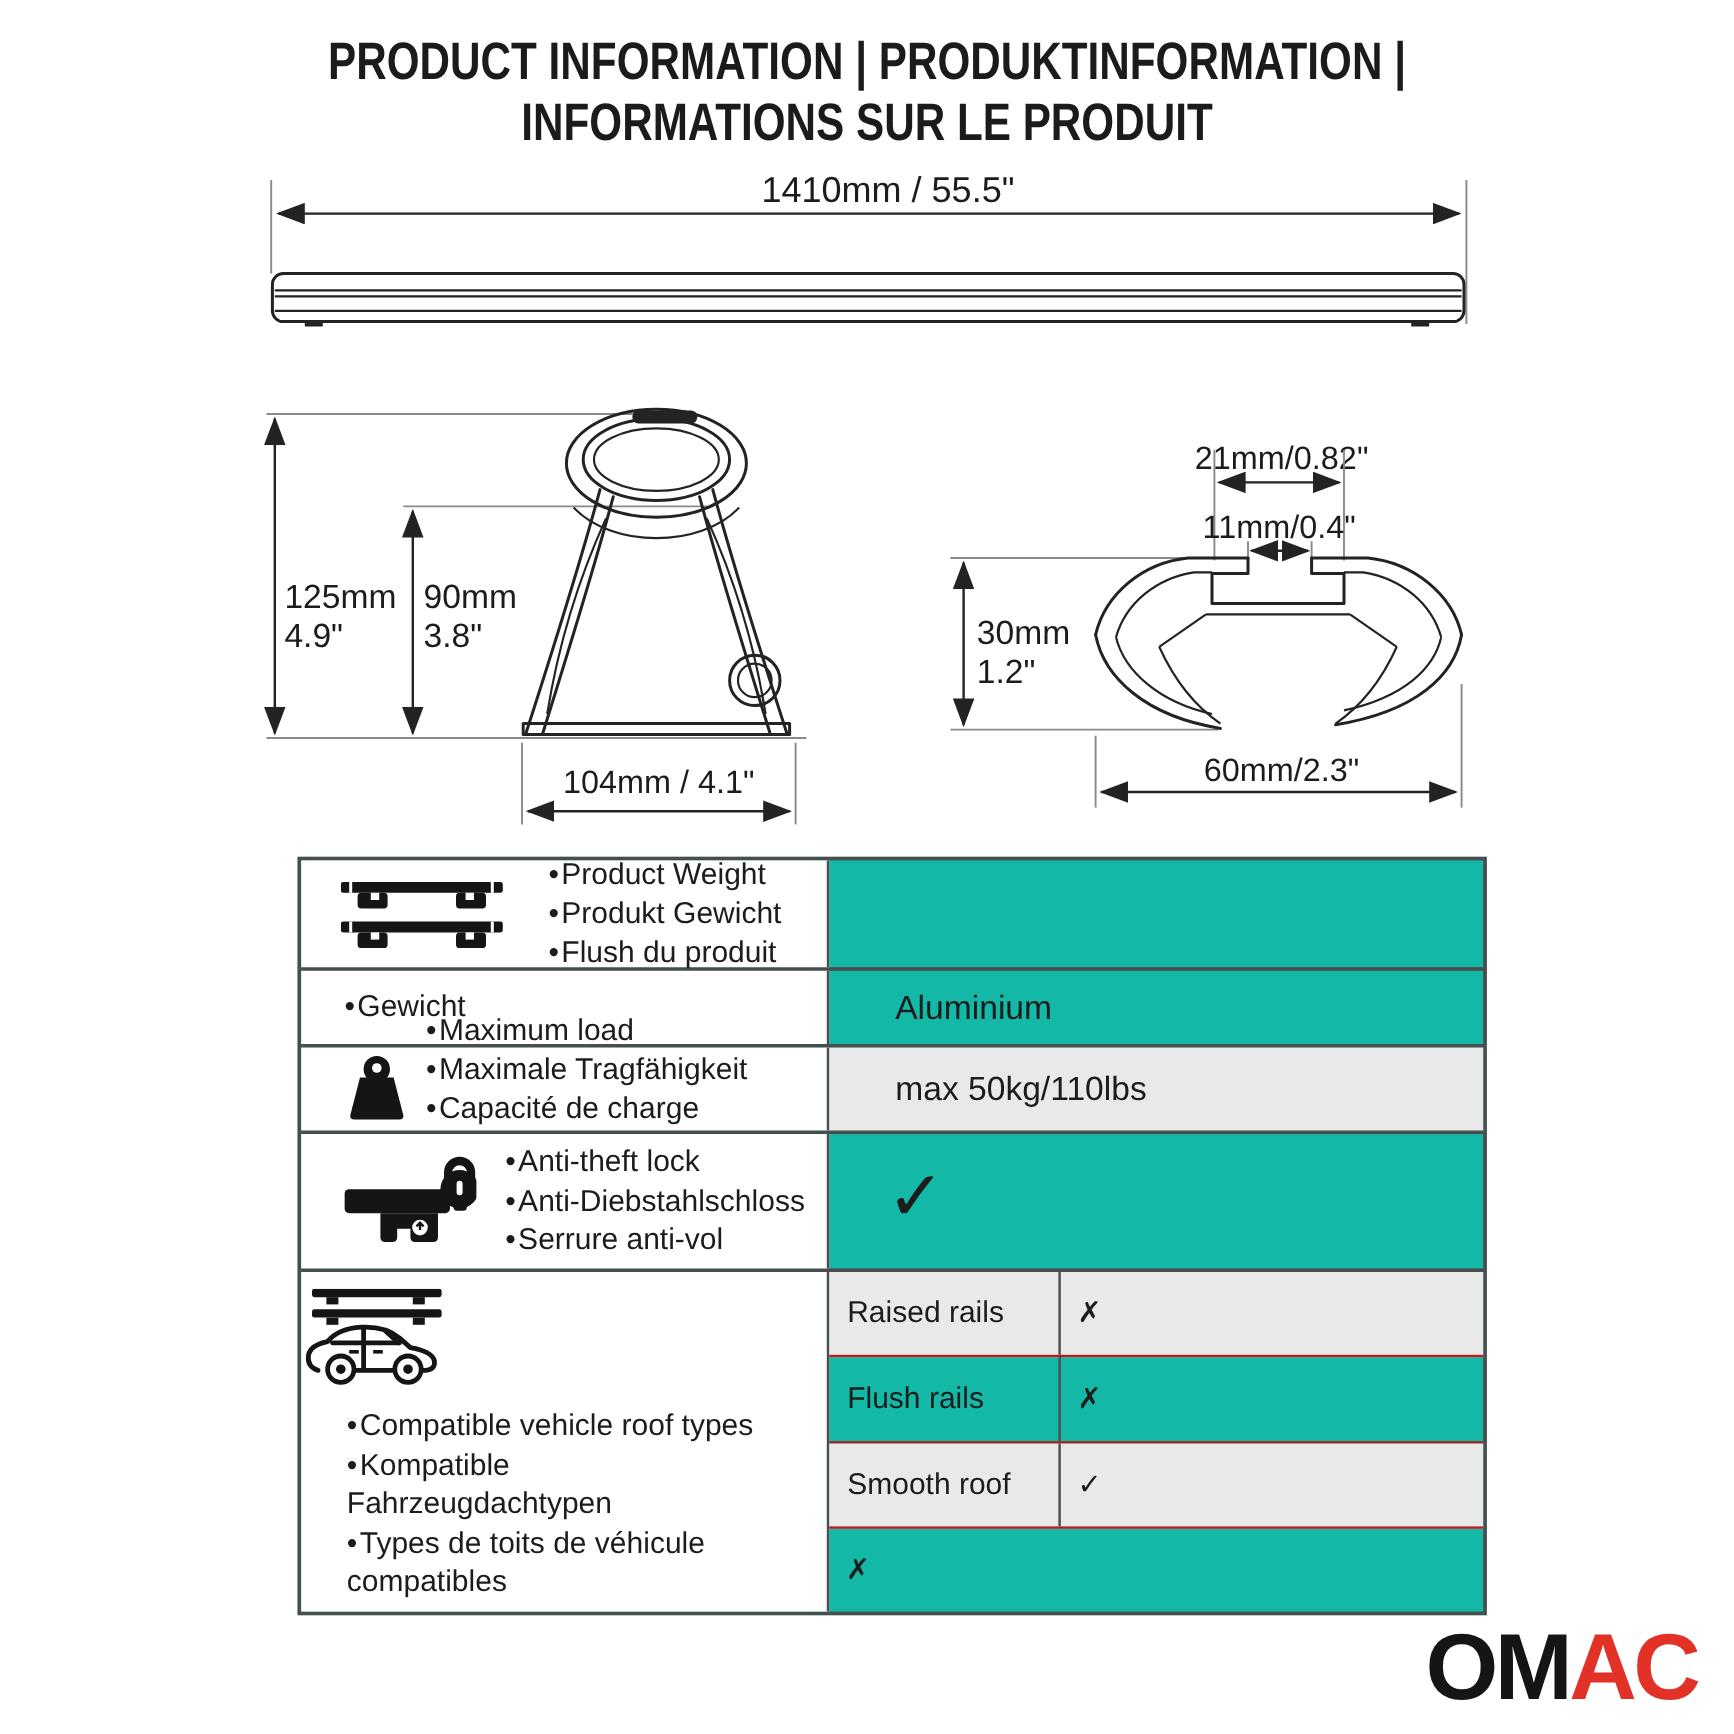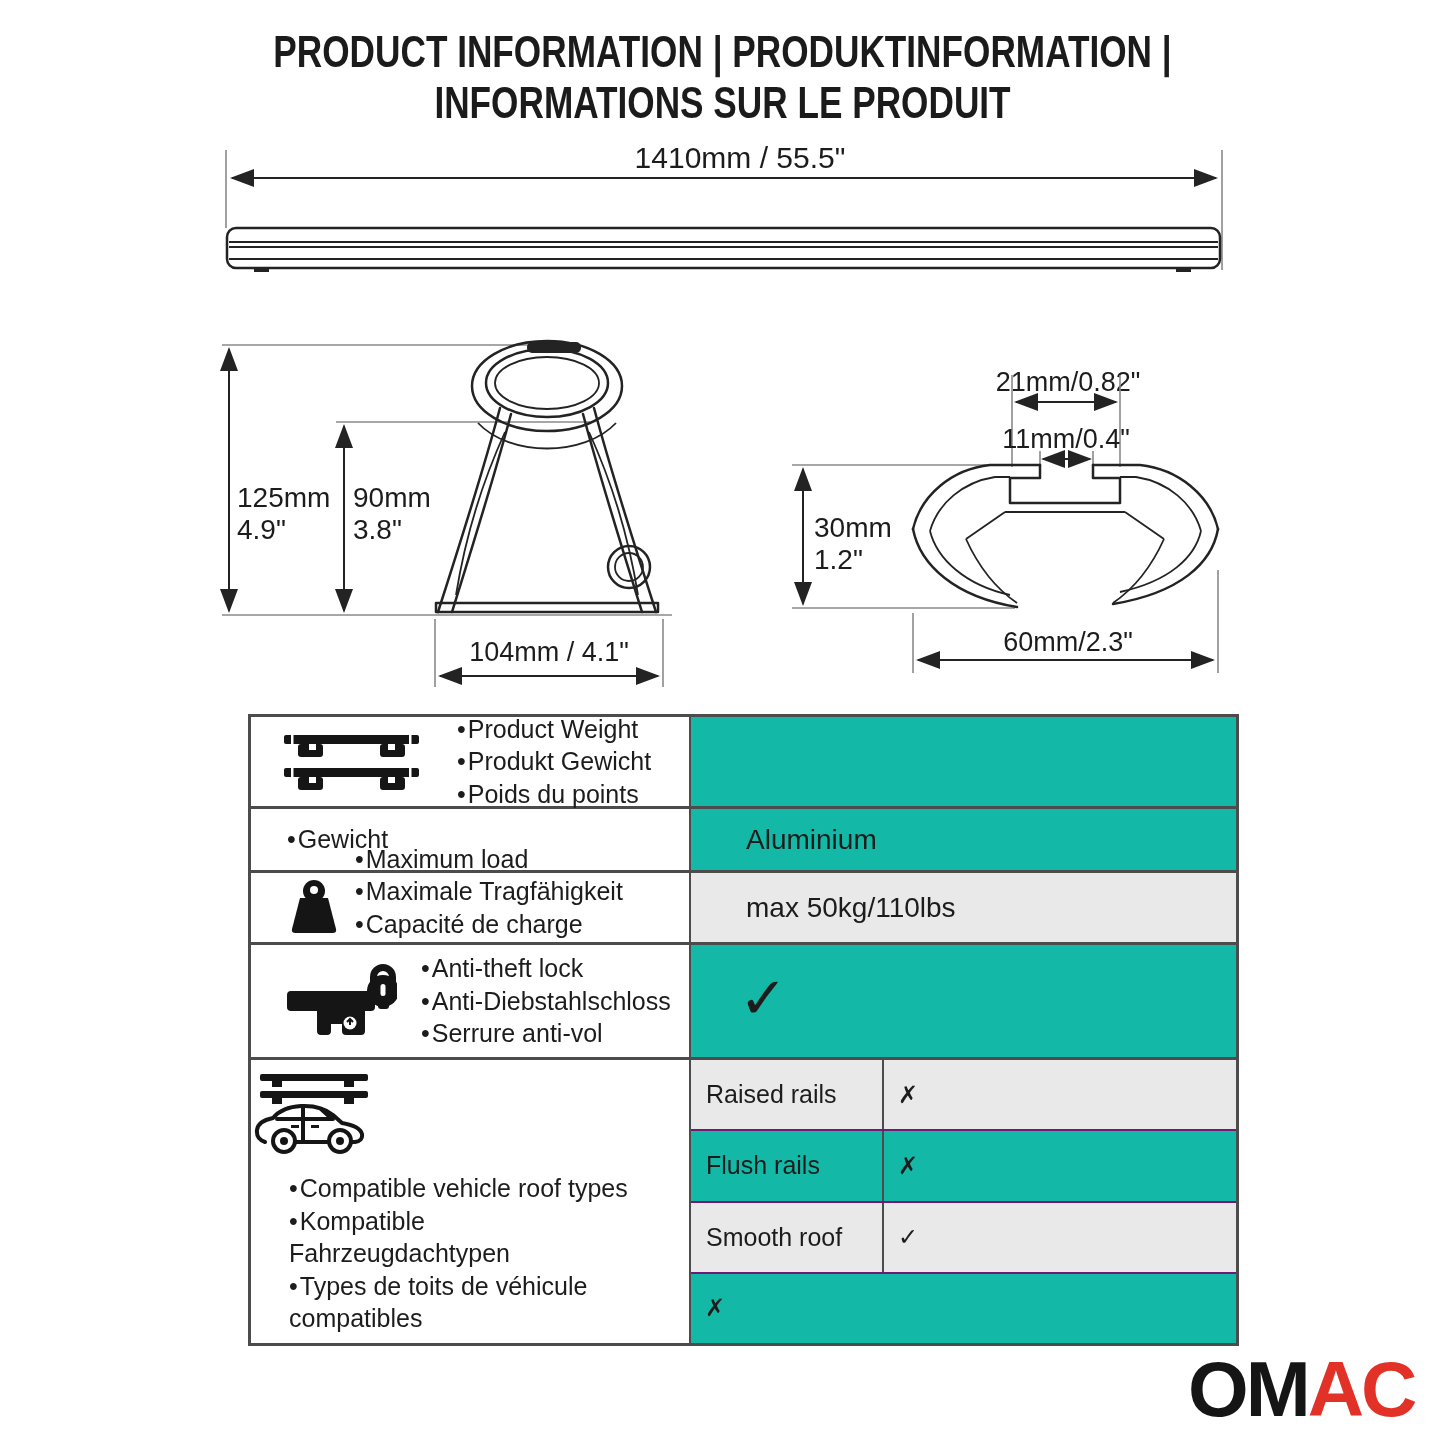--- a/index.html
+++ b/index.html
@@ -29,21 +29,21 @@
          display:flex;align-items:center;background:#fff;}
   .vcell{flex:1;display:flex;align-items:center;padding-left:55px;
          font-size:28px;box-sizing:border-box;}
   .gray{background:#e9e9e9;}
   .bullets div{line-height:1.3;}
   .bullets div::before{content:"•";margin-right:2px;}
   .big-check{font-size:58px;font-weight:700;line-height:1;padding-bottom:6px;}
   .lcell.col{flex-direction:column;align-items:flex-start;justify-content:flex-start;}
   .icon-center{display:flex;justify-content:center;margin-top:14px;}
   .roof-rows{flex:1;display:flex;flex-direction:column;}
-  .roof-row{flex:1;display:flex;border-bottom:2px solid #701a75;box-sizing:border-box;}
+  .roof-row{flex:1;display:flex;border-bottom:2px solid #b91c1c;box-sizing:border-box;}
   .roof-row:last-child{border-bottom:none;}
   .roof-label{width:193px;box-sizing:border-box;border-right:2px solid #4c4c4c;
               display:flex;align-items:center;padding-left:15px;}
   .roof-value{flex:1;display:flex;align-items:center;padding-left:14px;
               font-weight:700;font-size:24px;}
 
   
   .logo{left:1188px;top:1350px;font-size:78px;font-weight:700;letter-spacing:-3px;
         color:#151515;line-height:1;}
   .logo .red{color:#e23227;}
@@ -166,21 +166,21 @@
           <rect x="125" y="36" width="2.5" height="9" fill="#fff"></rect>
           <rect x="14" y="45" width="25" height="13" rx="3"></rect>
           <rect x="25" y="45" width="7" height="6" fill="#fff"></rect>
           <rect x="96" y="45" width="25" height="13" rx="3"></rect>
           <rect x="104" y="45" width="7" height="6" fill="#fff"></rect>
         </g>
       </svg>
       <div class="bullets" style="margin-left:36px;">
         <div>Product Weight</div>
         <div>Produkt Gewicht</div>
-        <div>Poids du points</div>
+        <div>Flush du produit</div>
       </div>
     </div>
   </div>
 
   <div class="trow r2">
     <div class="lcell">
       <div class="bullets" style="margin-left:36px;">
         <div>Gewicht</div>
       </div>
     </div>

